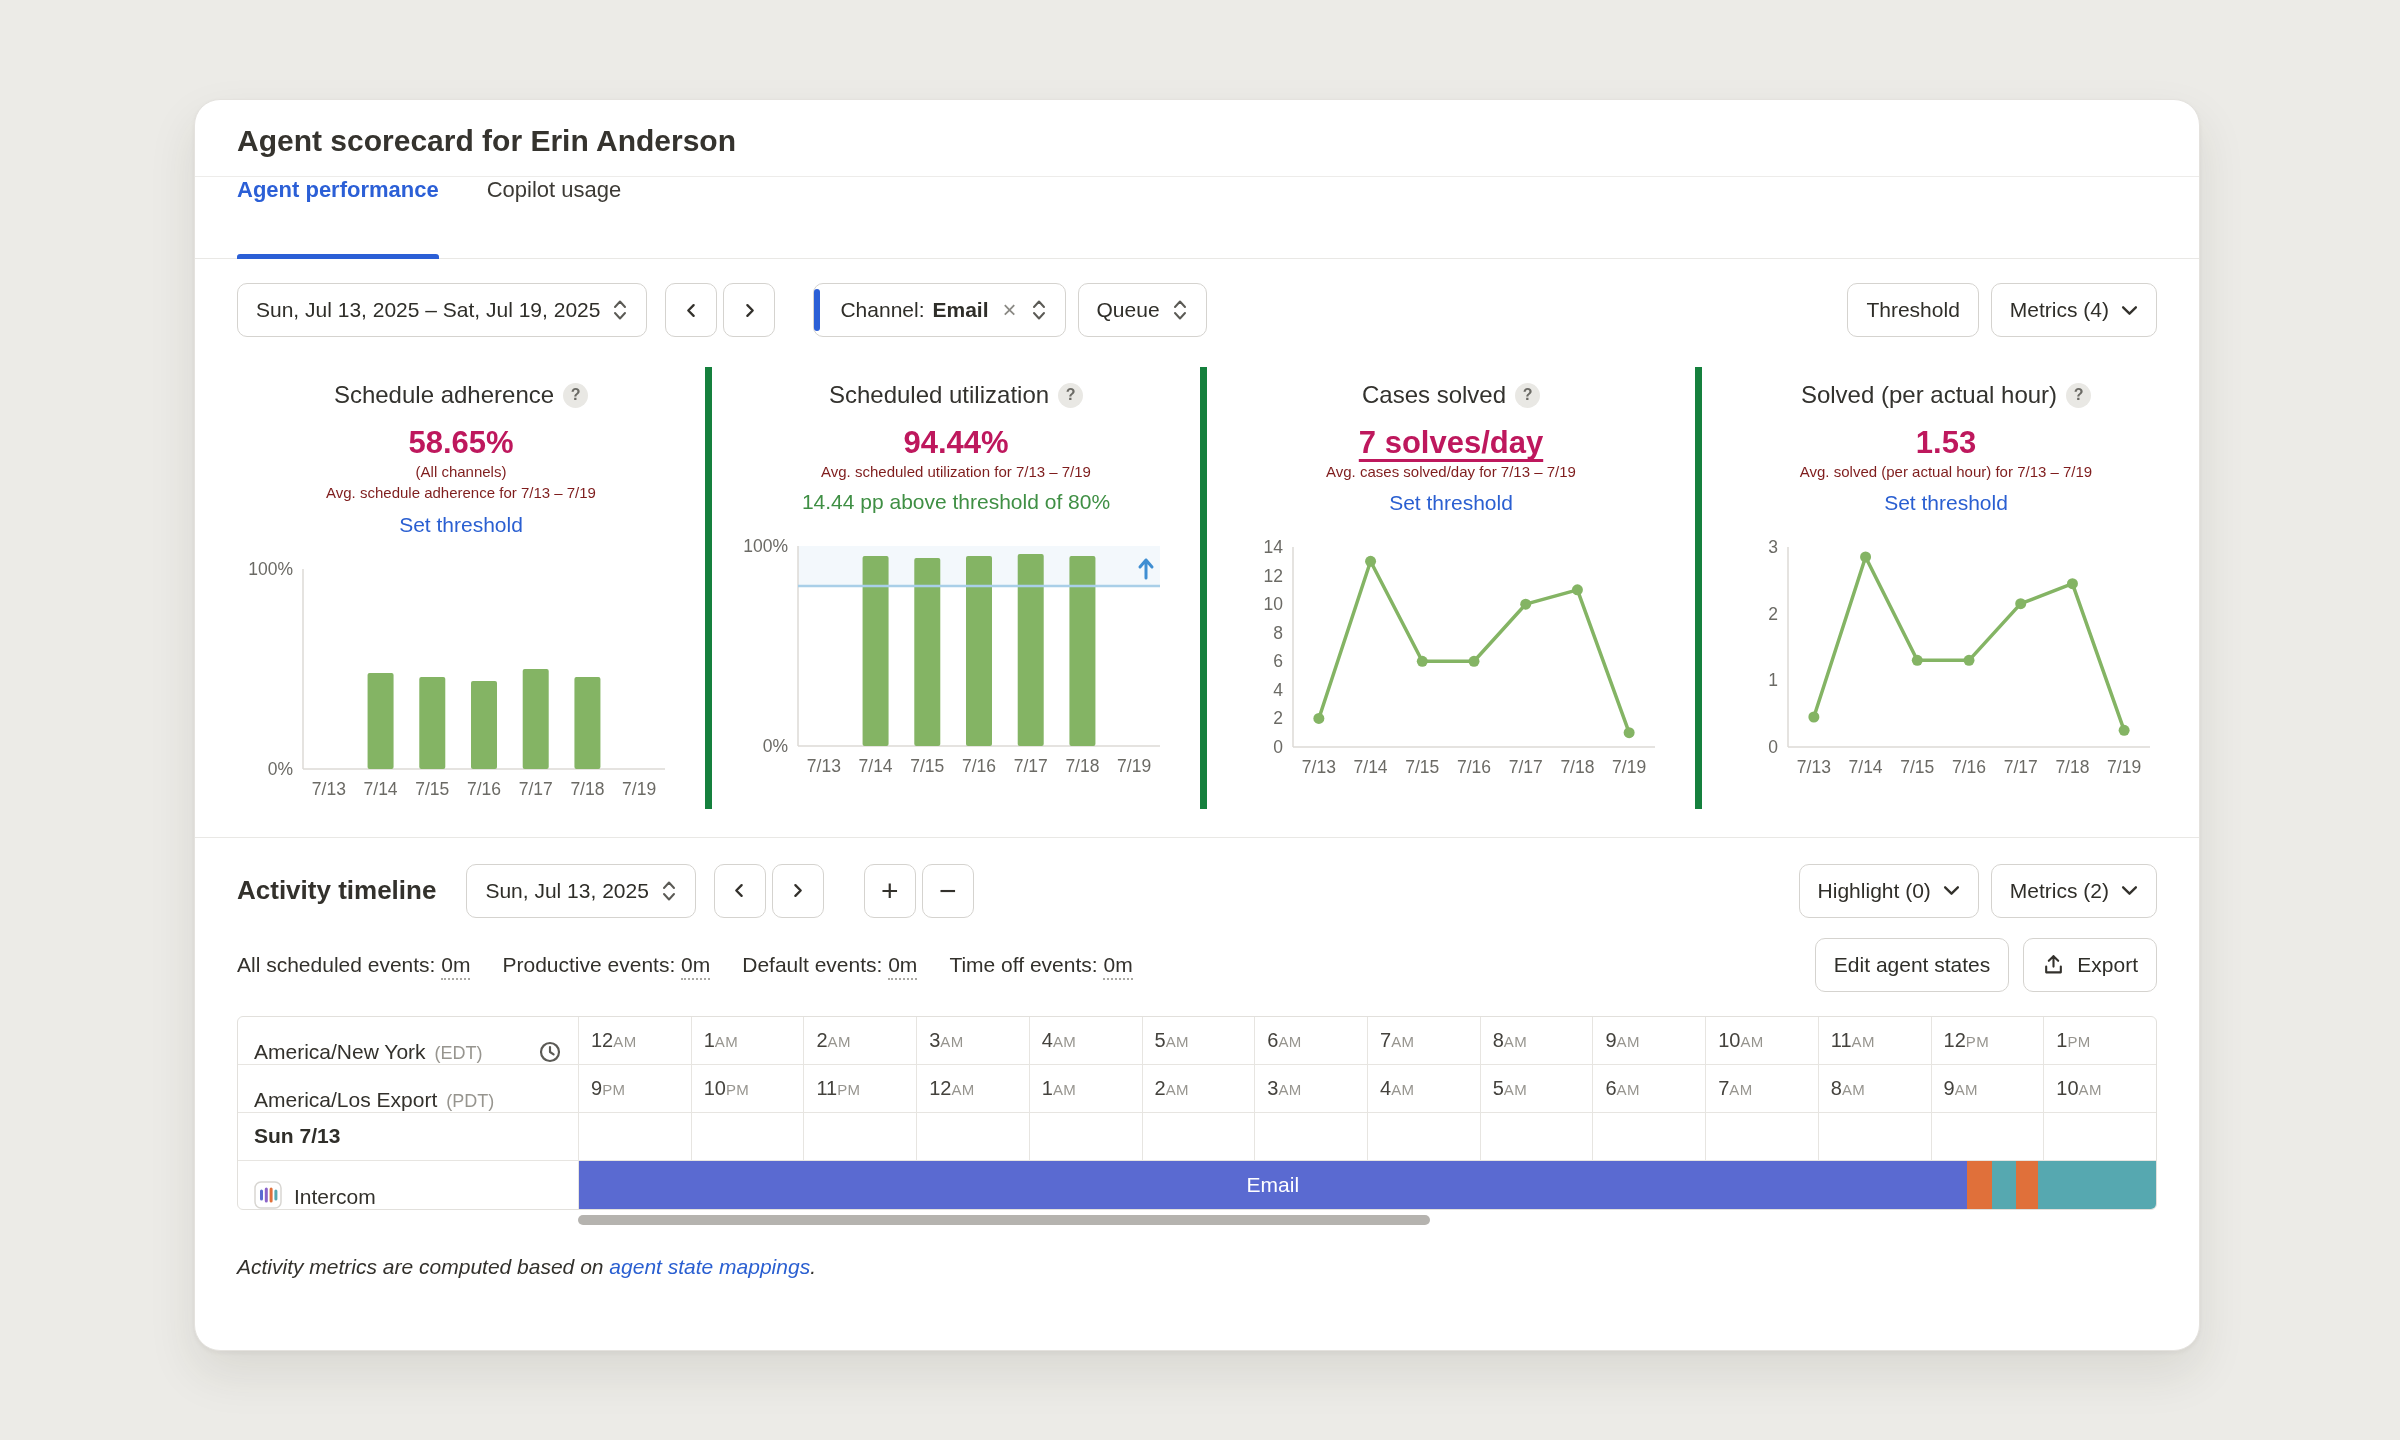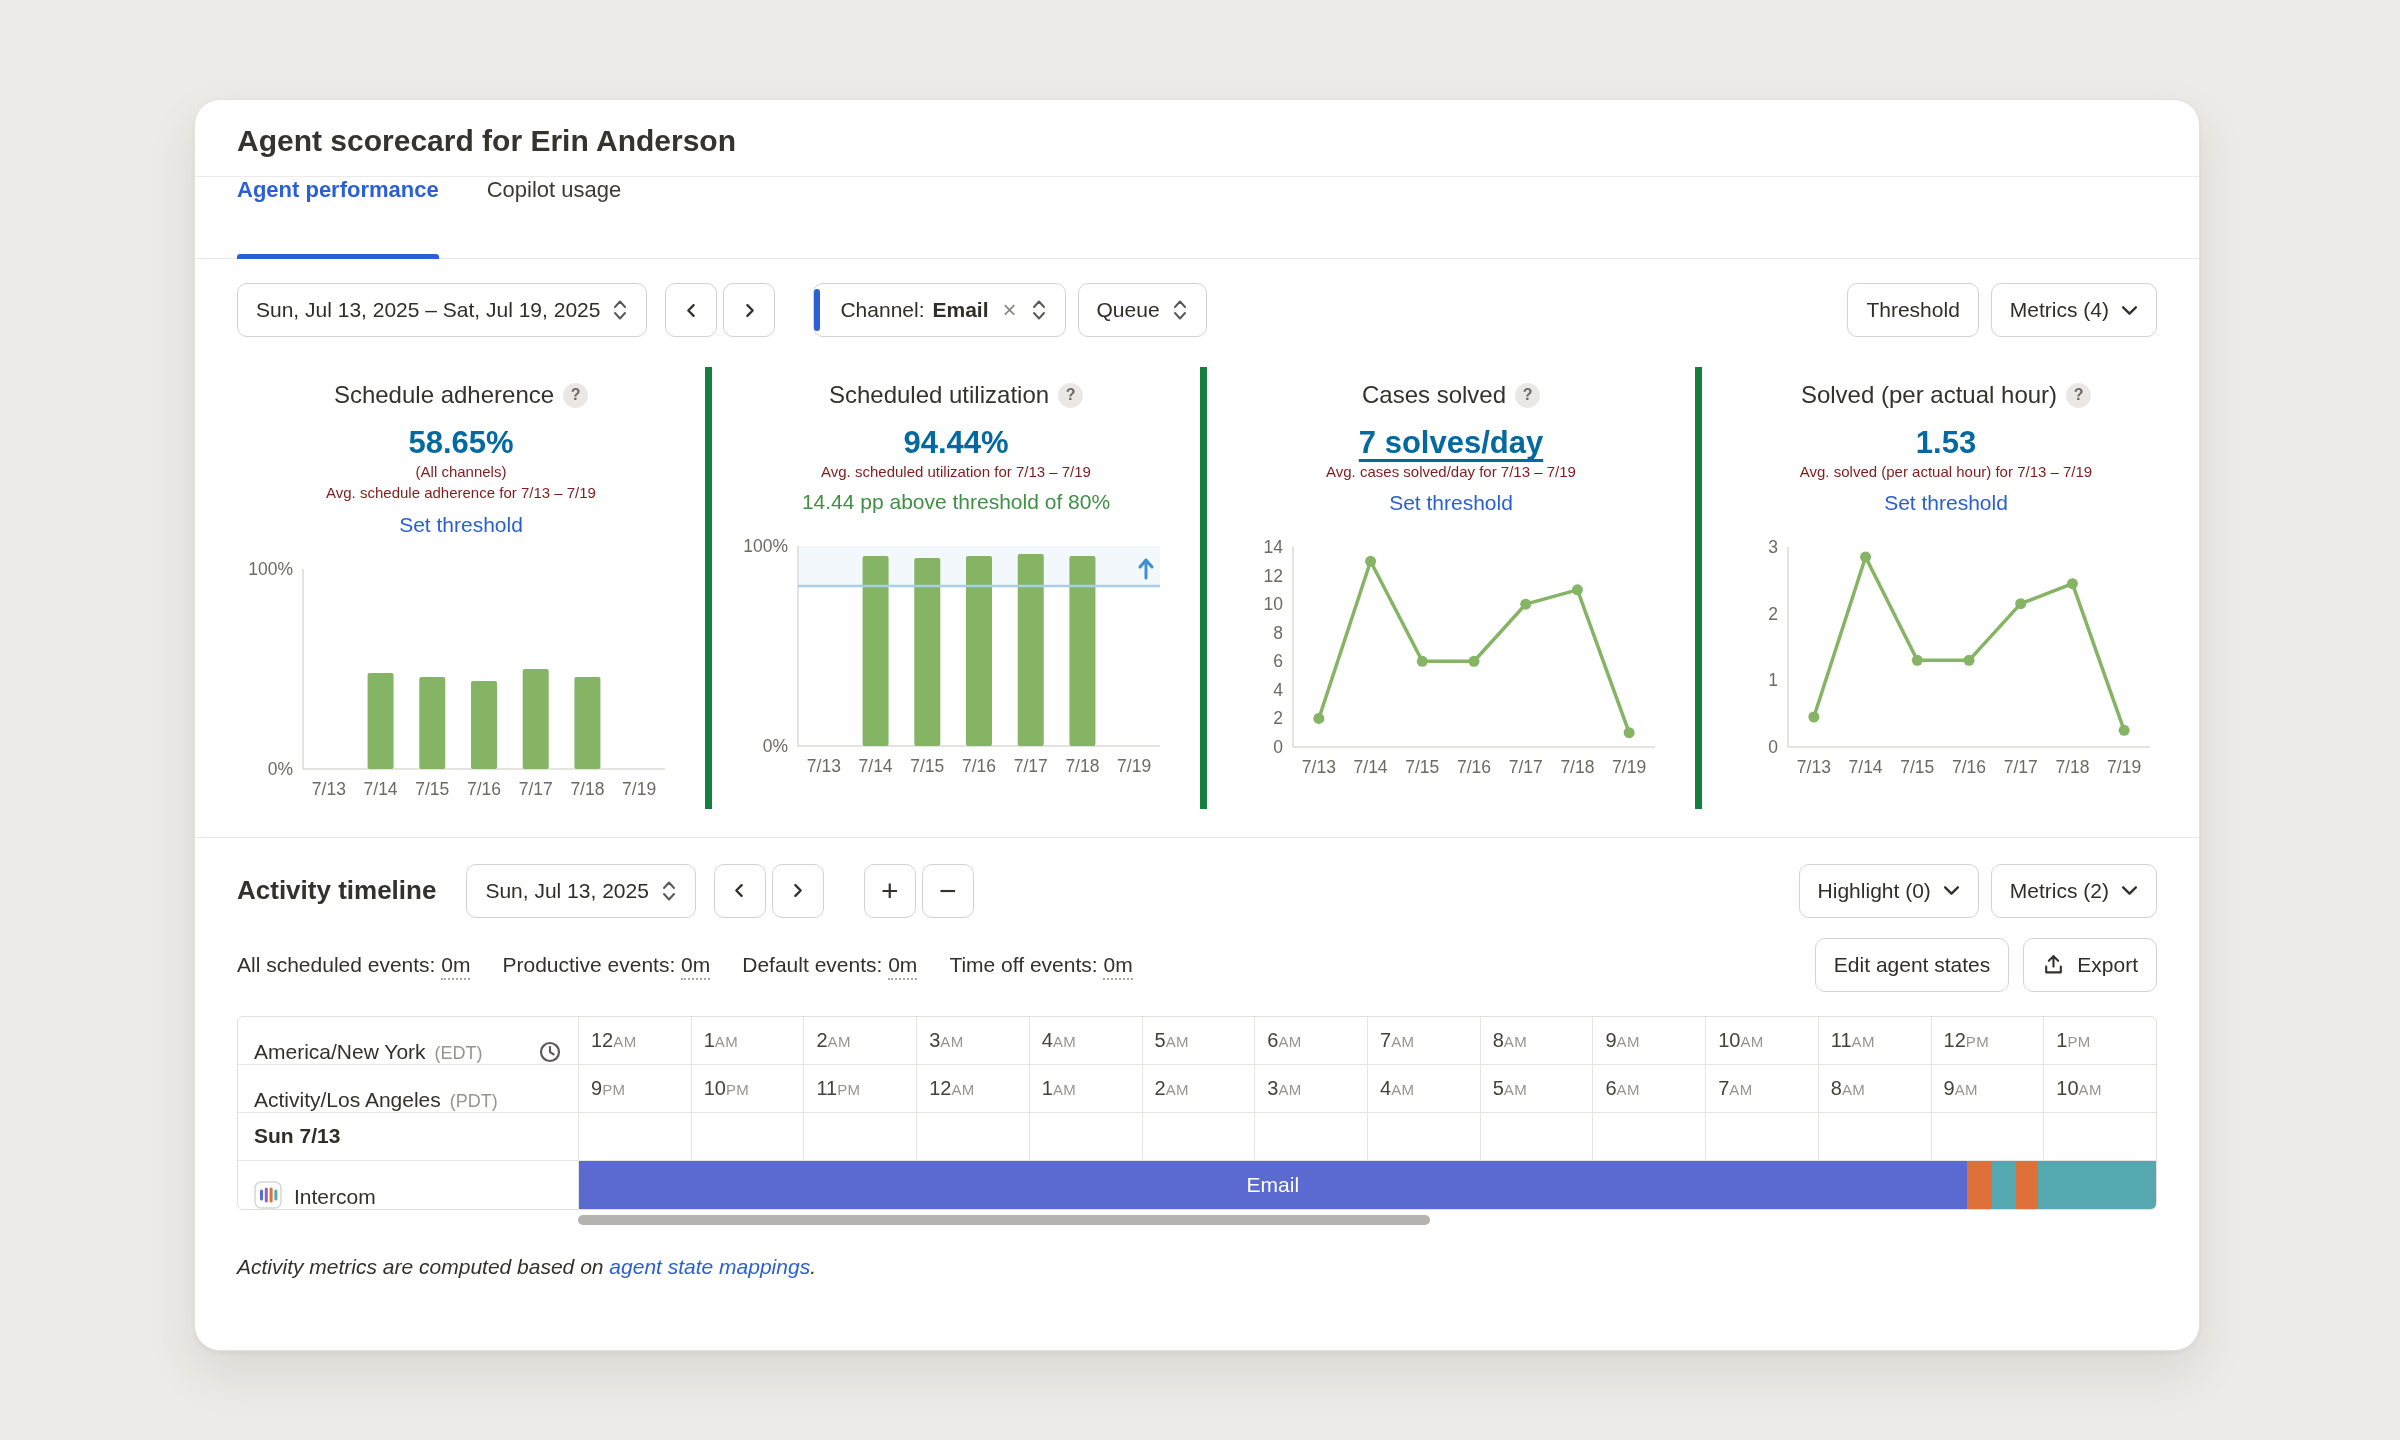--- a/index.html
+++ b/index.html
@@ -39,21 +39,21 @@
   .chev-down{width:17px;height:11px;flex:0 0 auto}
 
   
   .metrics-grid{display:grid;grid-template-columns:repeat(4,1fr);padding:10px 22px 28px}
   .metric-card{padding:14px 24px 0;text-align:center;border-right:7px solid #15803d}
   .metric-card:last-child{border-right:none}
   .mc-title-row{display:flex;align-items:center;justify-content:center;gap:9px}
   .mc-title{font-size:24px;color:#33322e}
   .help-badge{width:25px;height:25px;border-radius:50%;background:#e9e8e4;color:#6b6a65;font-size:16px;font-weight:bold;
               display:inline-flex;align-items:center;justify-content:center;cursor:pointer}
-  .mc-value{font-size:31px;font-weight:bold;color:#0369a1;margin-top:16px}
+  .mc-value{font-size:31px;font-weight:bold;color:#be185d;margin-top:16px}
   .mc-value.underlined{text-decoration:underline;text-decoration-thickness:2.5px;text-underline-offset:6px}
   .mc-sub{font-size:15px;color:#7f1d1d;margin-top:1px;line-height:1.35}
   .mc-link{display:inline-block;font-size:21px;color:#2a5fd1;margin-top:9px}
   .mc-note{font-size:21px;color:#3f8f44;margin-top:8px}
   .mc-chart{width:440px;height:256px;display:block;margin:16px auto 0}
 
   .section-divider{border-top:1px solid #e9e8e5}
 
   
   .activity-header{display:flex;align-items:center;gap:12px;padding:26px 42px 14px}
@@ -403,21 +403,21 @@
         </div>
         <div class="hcell">
           <span><span class="hnum">12</span><span class="hsuf">PM</span></span>
         </div>
         <div class="hcell">
           <span><span class="hnum">1</span><span class="hsuf">PM</span></span>
         </div>
       </div>
     <div class="trow" id="row-pdt">
       <div class="tz-cell">
-        <span class="tz-name">Activity/Los Angeles</span>
+        <span class="tz-name">America/Los Export</span>
         <span class="tz-abbr">(PDT)</span>
       </div>
     <div class="hcell">
           <span><span class="hnum">9</span><span class="hsuf">PM</span></span>
         </div>
         <div class="hcell">
           <span><span class="hnum">10</span><span class="hsuf">PM</span></span>
         </div>
         <div class="hcell">
           <span><span class="hnum">11</span><span class="hsuf">PM</span></span>

